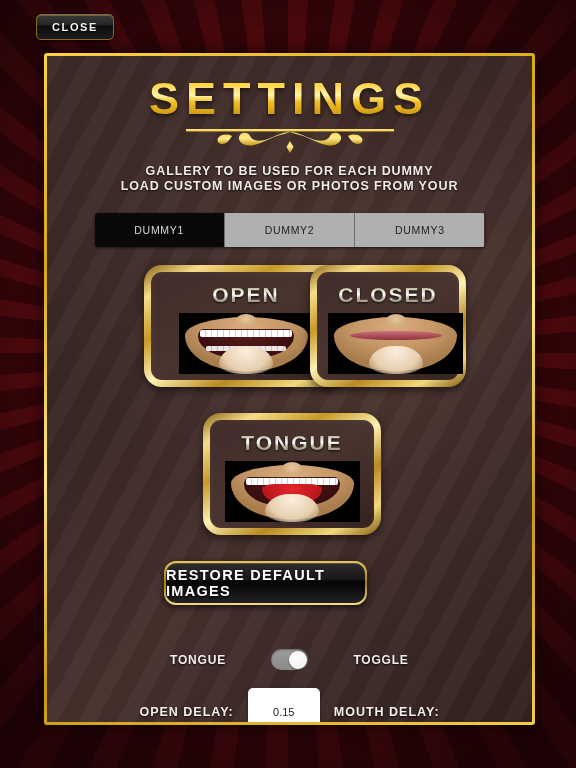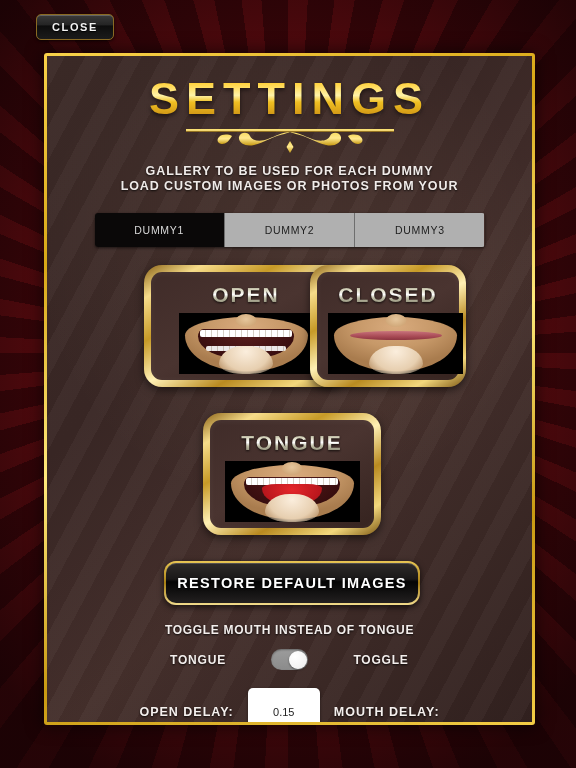--- a/index.html
+++ b/index.html
@@ -179,21 +179,21 @@
   .tongue {
     position:absolute; left:50%; transform:translateX(-50%);
     width:60px; height:22px; top:23px;
     background:radial-gradient(ellipse at 50% 25%, #e4262a 0%, #b8161c 70%, #8d0d12 100%);
     border-radius:24% 24% 50% 50% / 20% 20% 80% 80%;
   }
 
   
   #restore-button {
     position:absolute; left:117px; top:488px;
-    width:256px; height:44px;
+    width:203px; height:44px;
     border-radius:12px;
     border:2.5px solid transparent;
     background:
       linear-gradient(180deg,#2e2b2a 0%,#1a1818 40%,#050505 47%,#111010 70%,#232020 100%) padding-box,
       linear-gradient(180deg,#e8c654 0%,#a87f15 50%,#f2dc8c 100%) border-box;
     box-shadow:0 2px 6px rgba(0,0,0,.7), inset 0 1px 0 rgba(255,255,255,.18);
     display:flex; align-items:center; justify-content:center;
     cursor:pointer;
   }
   #restore-button span {
@@ -334,21 +334,20 @@
           </div>
         </div>
       </div>
 
     </div>
 
     <div id="restore-button">
       <span>RESTORE DEFAULT IMAGES</span>
     </div>
 
-    <div id="toggle-caption">TOGGLE MOUTH INSTEAD OF TONGUE</div>
 
     <div id="toggle-row">
       <div class="toggle-side-label">TONGUE</div>
       <div id="mouth-toggle">
         <div id="toggle-knob"></div>
       </div>
       <div class="toggle-side-label">TOGGLE</div>
     </div>
 
     <div id="delay-row">

